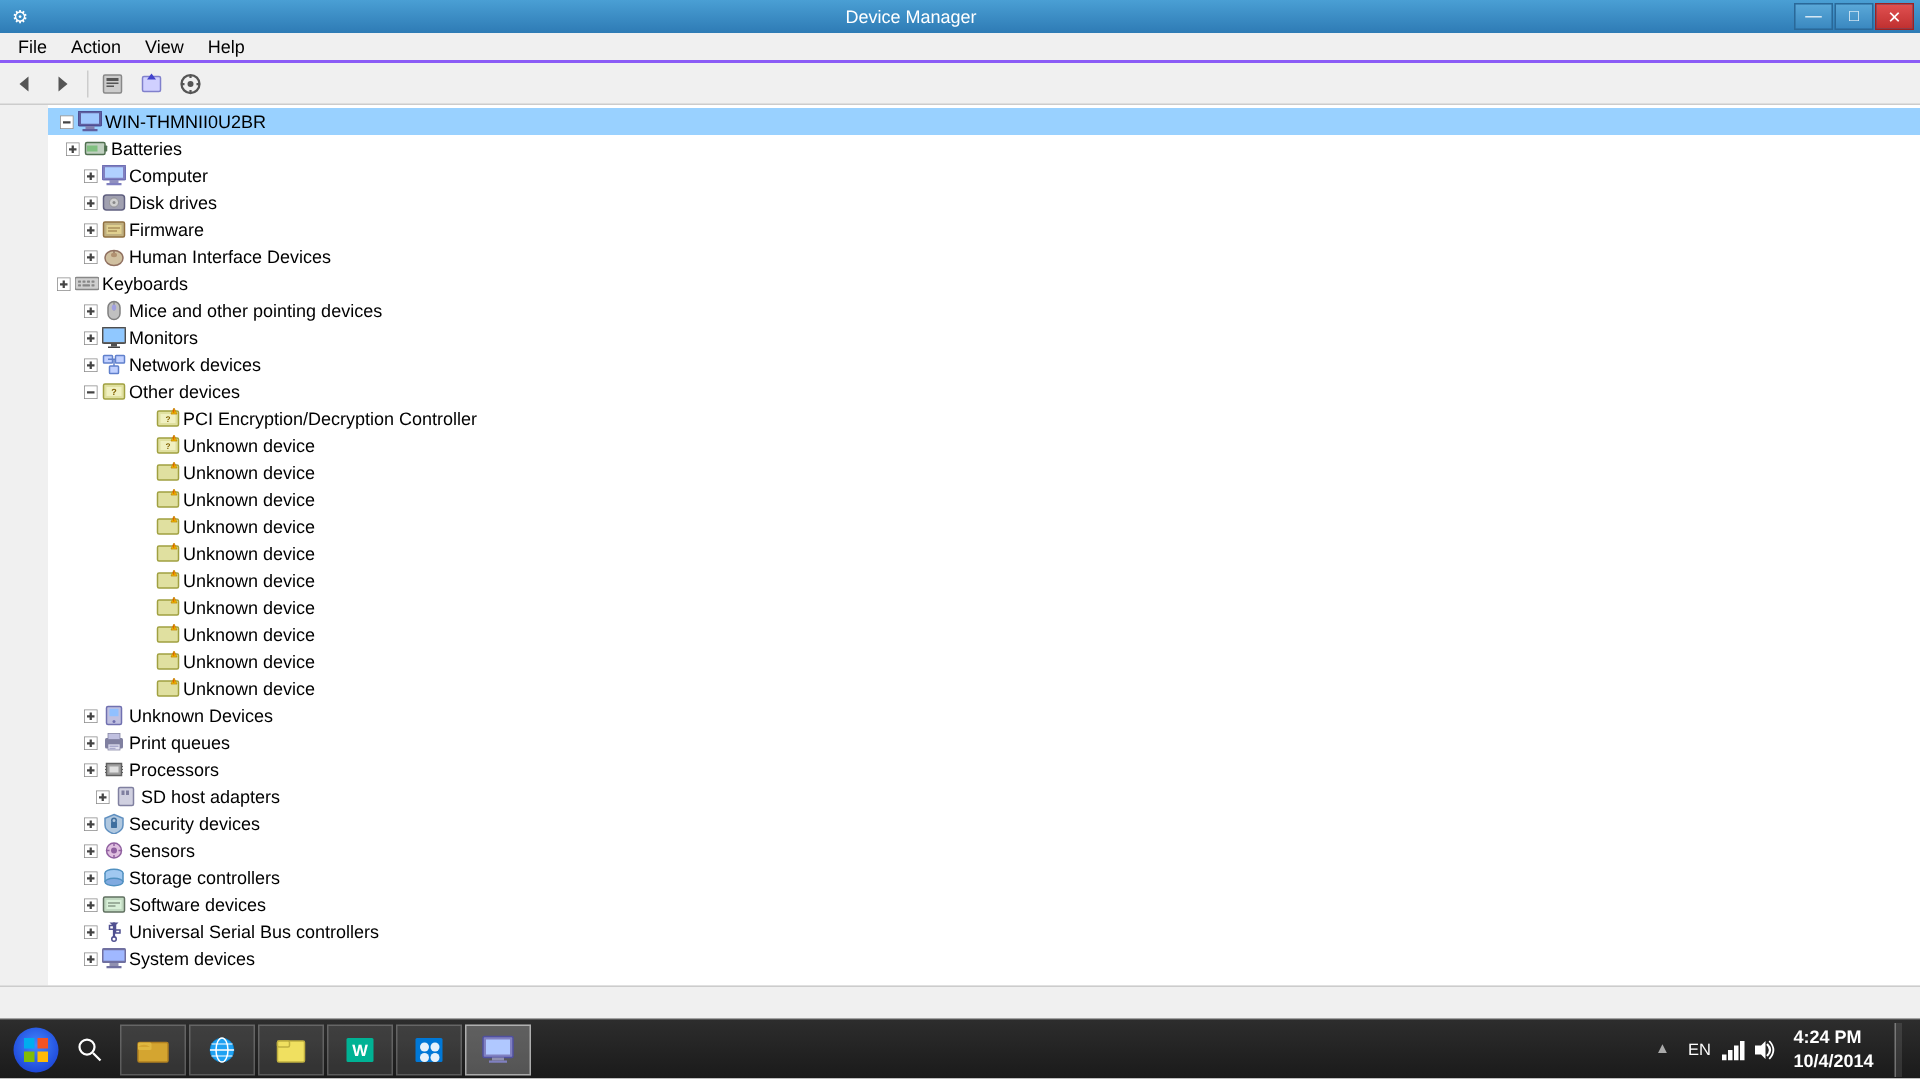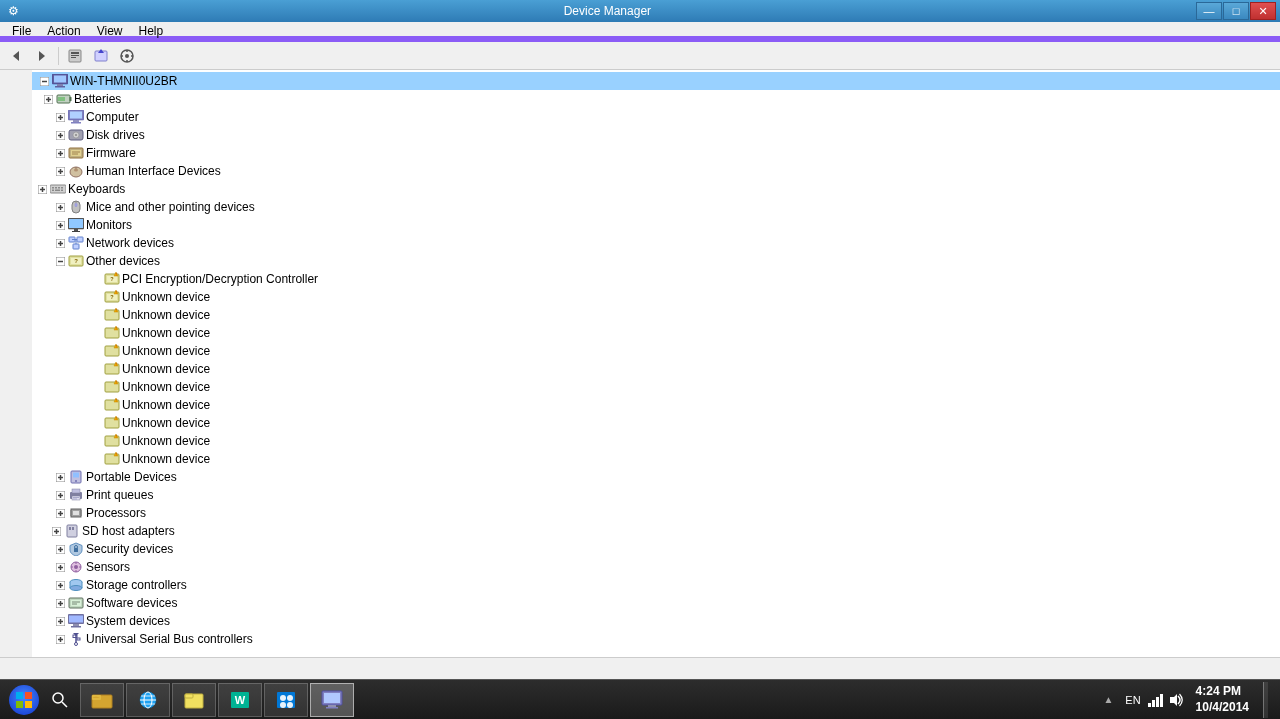--- a/index.html
+++ b/index.html
@@ -27,22 +27,22 @@
       display: flex; align-items: center; justify-content: center;
       cursor: pointer;
     }
     .tb-btn.close { background: linear-gradient(to bottom, #e05050, #c03030); border-color: #a02020; }
 
     
     .menu-bar {
       background: #f0f0f0;
       height: 20px;
       display: flex;
-      align-items: flex-start;
-      border-bottom: 6px solid #8b5cf6;
+      align-items: flex-end;
+      border-bottom: 2px solid #8b5cf6;
       padding: 0 4px;
     }
     .menu-item {
       padding: 2px 8px;
       font-size: 12px;
       cursor: pointer;
       color: #000;
     }
 
     
@@ -602,21 +602,21 @@
             <line x1="4.5" y1="2" x2="4.5" y2="7" stroke="#444" stroke-width="1.5"></line>
           </svg>
       </span>
       <span class="tree-icon">
         <svg width="16" height="14" viewBox="0 0 16 14">
           <rect x="3" y="1" width="10" height="12" rx="1" fill="#c0c0e0" stroke="#7070b0" stroke-width="1"></rect>
           <rect x="5" y="2.5" width="6" height="5" fill="#90c0ff"></rect>
           <circle cx="8" cy="11" r="1" fill="#7070b0"></circle>
         </svg>
       </span>
-      <span class="tree-label">Portable Devices</span>
+      <span class="tree-label">Unknown Devices</span>
     </div>
 
     <div class="tree-item indent-1" style="padding-left:20px;">
       <span class="tree-expander">
         <svg width="9" height="9" viewBox="0 0 9 9">
             <rect x="0" y="0" width="9" height="9" fill="white" stroke="#888" stroke-width="1"></rect>
             <line x1="2" y1="4.5" x2="7" y2="4.5" stroke="#444" stroke-width="1.5"></line>
             <line x1="4.5" y1="2" x2="4.5" y2="7" stroke="#444" stroke-width="1.5"></line>
           </svg>
       </span>
@@ -648,21 +648,21 @@
           <line x1="2" y1="7" x2="3" y2="7" stroke="#606060" stroke-width="0.8"></line>
           <line x1="2" y1="9" x2="3" y2="9" stroke="#606060" stroke-width="0.8"></line>
           <line x1="13" y1="5" x2="14" y2="5" stroke="#606060" stroke-width="0.8"></line>
           <line x1="13" y1="7" x2="14" y2="7" stroke="#606060" stroke-width="0.8"></line>
           <line x1="13" y1="9" x2="14" y2="9" stroke="#606060" stroke-width="0.8"></line>
         </svg>
       </span>
       <span class="tree-label">Processors</span>
     </div>
 
-    <div class="tree-item indent-1" style="padding-left:16px;">
+    <div class="tree-item indent-1" style="padding-left:28px;">
       <span class="tree-expander">
         <svg width="9" height="9" viewBox="0 0 9 9">
             <rect x="0" y="0" width="9" height="9" fill="white" stroke="#888" stroke-width="1"></rect>
             <line x1="2" y1="4.5" x2="7" y2="4.5" stroke="#444" stroke-width="1.5"></line>
             <line x1="4.5" y1="2" x2="4.5" y2="7" stroke="#444" stroke-width="1.5"></line>
           </svg>
       </span>
       <span class="tree-icon">
         <svg width="16" height="14" viewBox="0 0 16 14">
           <rect x="3" y="1" width="10" height="12" rx="1" fill="#d0d0e0" stroke="#8080a0" stroke-width="1"></rect>
@@ -754,47 +754,47 @@
     <div class="tree-item indent-1" style="padding-left:20px;">
       <span class="tree-expander">
         <svg width="9" height="9" viewBox="0 0 9 9">
             <rect x="0" y="0" width="9" height="9" fill="white" stroke="#888" stroke-width="1"></rect>
             <line x1="2" y1="4.5" x2="7" y2="4.5" stroke="#444" stroke-width="1.5"></line>
             <line x1="4.5" y1="2" x2="4.5" y2="7" stroke="#444" stroke-width="1.5"></line>
           </svg>
       </span>
       <span class="tree-icon">
         <svg width="16" height="14" viewBox="0 0 16 14">
-          <rect x="0" y="0" width="16" height="10" rx="1" fill="#7070a0" stroke="#4040808" stroke-width="0.5"></rect>
-          <rect x="1" y="1.5" width="14" height="7" fill="#a0b8ff"></rect>
-          <rect x="5" y="10" width="6" height="2" fill="#9090b0"></rect>
-          <rect x="3" y="12" width="10" height="1.5" fill="#7070a0"></rect>
-        </svg>
-      </span>
-      <span class="tree-label">System devices</span>
-    </div>
-
-    <div class="tree-item indent-1" style="padding-left:20px;">
-      <span class="tree-expander">
-        <svg width="9" height="9" viewBox="0 0 9 9">
-            <rect x="0" y="0" width="9" height="9" fill="white" stroke="#888" stroke-width="1"></rect>
-            <line x1="2" y1="4.5" x2="7" y2="4.5" stroke="#444" stroke-width="1.5"></line>
-            <line x1="4.5" y1="2" x2="4.5" y2="7" stroke="#444" stroke-width="1.5"></line>
-          </svg>
-      </span>
-      <span class="tree-icon">
-        <svg width="16" height="14" viewBox="0 0 16 14">
           <line x1="8" y1="1" x2="8" y2="11" stroke="#505090" stroke-width="1.5"></line>
           <rect x="5" y="3" width="4" height="2.5" fill="none" stroke="#505090" stroke-width="1"></rect>
           <rect x="9" y="6" width="3" height="2" fill="none" stroke="#505090" stroke-width="1"></rect>
           <circle cx="8" cy="12" r="1.5" fill="none" stroke="#505090" stroke-width="1"></circle>
           <polygon points="5,1 8,4 11,1" fill="#505090"></polygon>
         </svg>
       </span>
       <span class="tree-label">Universal Serial Bus controllers</span>
+    </div>
+
+    <div class="tree-item indent-1" style="padding-left:20px;">
+      <span class="tree-expander">
+        <svg width="9" height="9" viewBox="0 0 9 9">
+            <rect x="0" y="0" width="9" height="9" fill="white" stroke="#888" stroke-width="1"></rect>
+            <line x1="2" y1="4.5" x2="7" y2="4.5" stroke="#444" stroke-width="1.5"></line>
+            <line x1="4.5" y1="2" x2="4.5" y2="7" stroke="#444" stroke-width="1.5"></line>
+          </svg>
+      </span>
+      <span class="tree-icon">
+        <svg width="16" height="14" viewBox="0 0 16 14">
+          <rect x="0" y="0" width="16" height="10" rx="1" fill="#7070a0" stroke="#4040808" stroke-width="0.5"></rect>
+          <rect x="1" y="1.5" width="14" height="7" fill="#a0b8ff"></rect>
+          <rect x="5" y="10" width="6" height="2" fill="#9090b0"></rect>
+          <rect x="3" y="12" width="10" height="1.5" fill="#7070a0"></rect>
+        </svg>
+      </span>
+      <span class="tree-label">System devices</span>
     </div>
 
   </div>
 </div>
 
 <div class="statusbar">
   <span></span>
 </div>
 
 <div class="taskbar">

